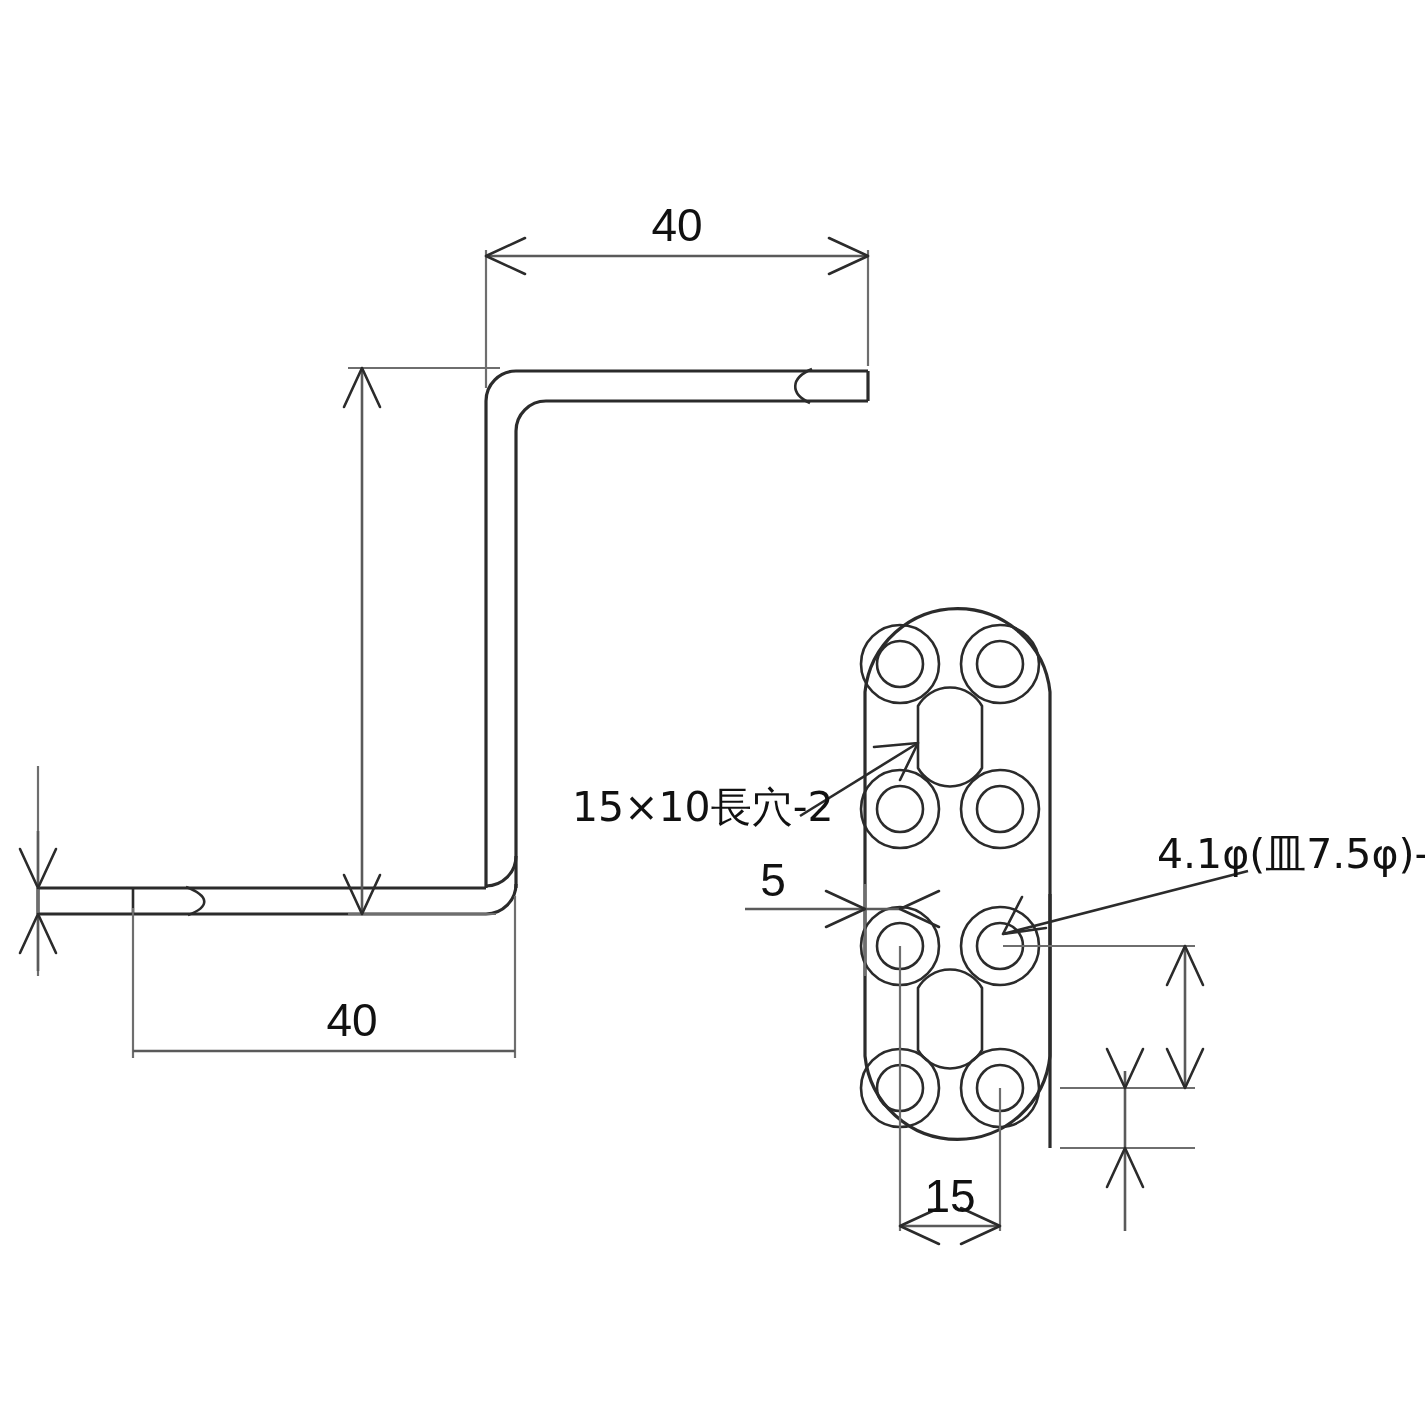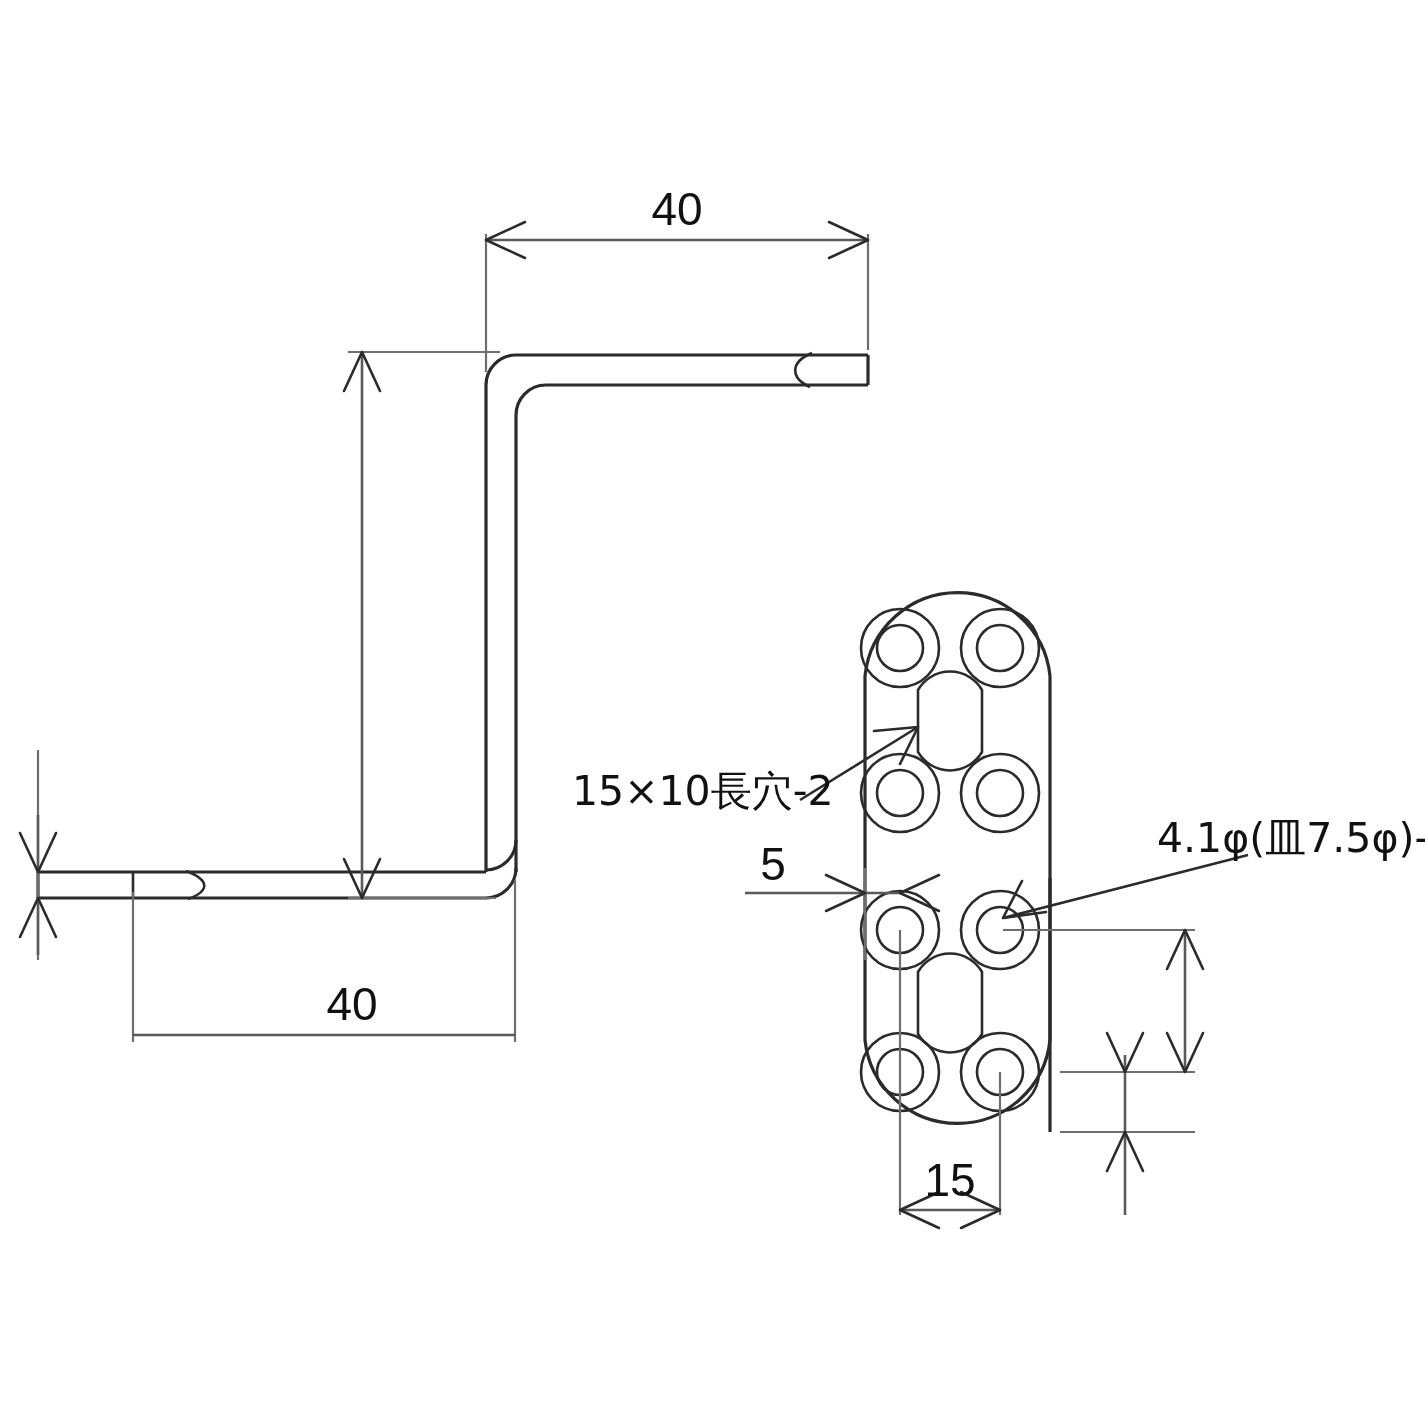--- a/index.html
+++ b/index.html
@@ -3,21 +3,21 @@
 <meta charset="utf-8">
 <style>
   html,body{margin:0;padding:0;}
   body{
     width:1425px;height:1425px;
     background:#ffffff;
     font-family:"Liberation Sans","DejaVu Sans",sans-serif;
     overflow:hidden;
     position:relative;
   }
-  #drawing{position:absolute;left:0;top:0;width:1425px;height:1153px;}
+  #drawing{position:absolute;left:0;top:16px;width:1425px;height:1153px;}
   svg{display:block;}
   .part{fill:none;stroke:#2b2b2b;stroke-width:3.2;stroke-linejoin:miter;stroke-linecap:butt;}
   .part-thin{fill:none;stroke:#2b2b2b;stroke-width:2.6;}
   .dimline{fill:none;stroke:#5a5a5a;stroke-width:2.6;}
   .extline{fill:none;stroke:#6e6e6e;stroke-width:2.2;}
   .leader{fill:none;stroke:#2b2b2b;stroke-width:2.6;}
   .arrowhead{fill:none;stroke:#2b2b2b;stroke-width:2.6;stroke-linecap:round;}
   .dimtext{
     font-family:"Liberation Sans","DejaVu Sans",sans-serif;
     font-size:46px;fill:#111111;

